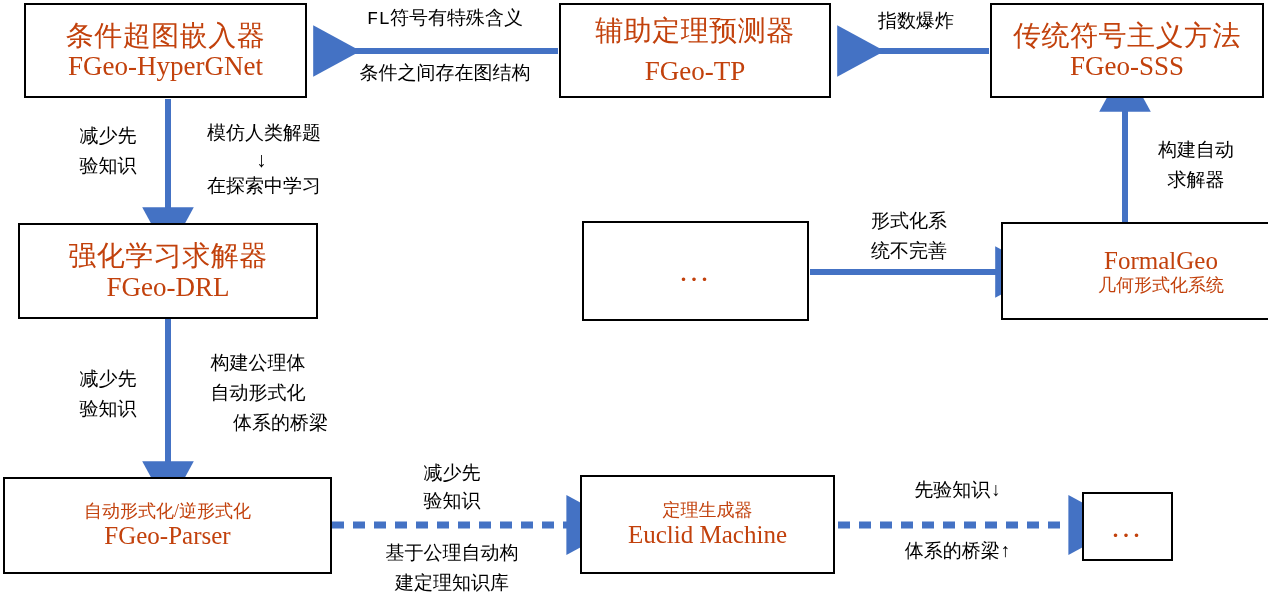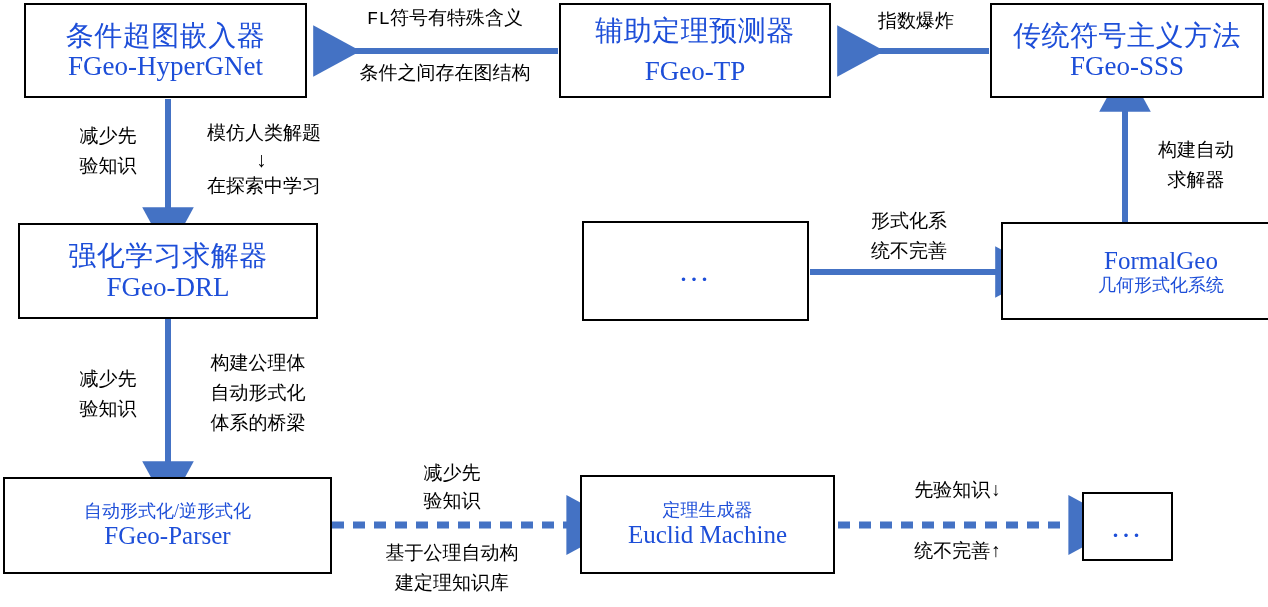--- a/index.html
+++ b/index.html
@@ -19,21 +19,21 @@
     position: absolute;
     box-sizing: border-box;
     border: 2px solid #000000;
     background: #ffffff;
     display: flex;
     flex-direction: column;
     align-items: center;
     justify-content: center;
     text-align: center;
     line-height: 1.12;
-    color: #1d4ed8;
+    color: #c2410c;
     z-index: 3;
   }
   .node .ln {
     display: block;
     white-space: nowrap;
   }
   .cn { font-size: 28px; letter-spacing: 0.5px; }
   .en { font-size: 27px; }
   .cn-sm { font-size: 18px; }
   .en-sm { font-size: 25px; }
@@ -160,30 +160,30 @@
 
   <div class="edge-label" style="left:184px; top:123px; width:160px;">模仿人类解题</div>
   <div class="mini-arrow" style="left:256px; top:150px;">↓</div>
   <div class="edge-label" style="left:184px; top:176px; width:160px;">在探索中学习</div>
 
   <div class="edge-label" style="left:62px; top:369px; width:92px;">减少先</div>
   <div class="edge-label" style="left:62px; top:399px; width:92px;">验知识</div>
 
   <div class="edge-label" style="left:188px; top:353px; width:140px;">构建公理体</div>
   <div class="edge-label" style="left:188px; top:383px; width:140px;">自动形式化</div>
-  <div class="edge-label" style="left:188px; top:413px; width:140px;">体系的桥梁</div>
+  <div class="edge-label" style="left:188px; top:413px; width:140px;text-align:right;">体系的桥梁</div>
 
   <div class="edge-label" style="left:1141px; top:140px; width:110px;">构建自动</div>
   <div class="edge-label" style="left:1141px; top:170px; width:110px;">求解器</div>
 
   <div class="edge-label" style="left:851px; top:211px; width:116px;">形式化系</div>
   <div class="edge-label" style="left:851px; top:241px; width:116px;">统不完善</div>
 
   <div class="edge-label" style="left:396px; top:463px; width:112px;">减少先</div>
   <div class="edge-label" style="left:396px; top:491px; width:112px;">验知识</div>
 
   <div class="edge-label" style="left:350px; top:543px; width:204px;">基于公理自动构</div>
   <div class="edge-label" style="left:350px; top:573px; width:204px;">建定理知识库</div>
 
   <div class="edge-label" style="left:888px; top:480px; width:140px;">先验知识↓</div>
-  <div class="edge-label" style="left:888px; top:541px; width:140px;">统不完善↑</div>
+  <div class="edge-label" style="left:888px; top:541px; width:140px;">体系的桥梁↑</div>
 
 </div>
 
 </body></html>

